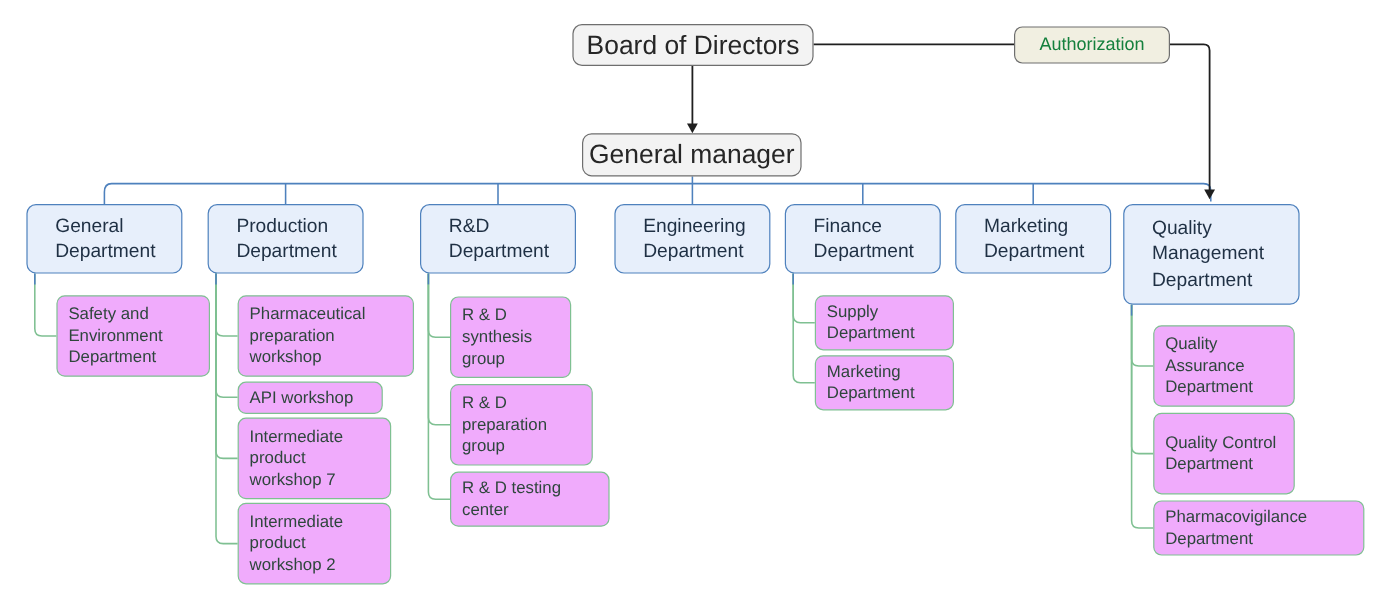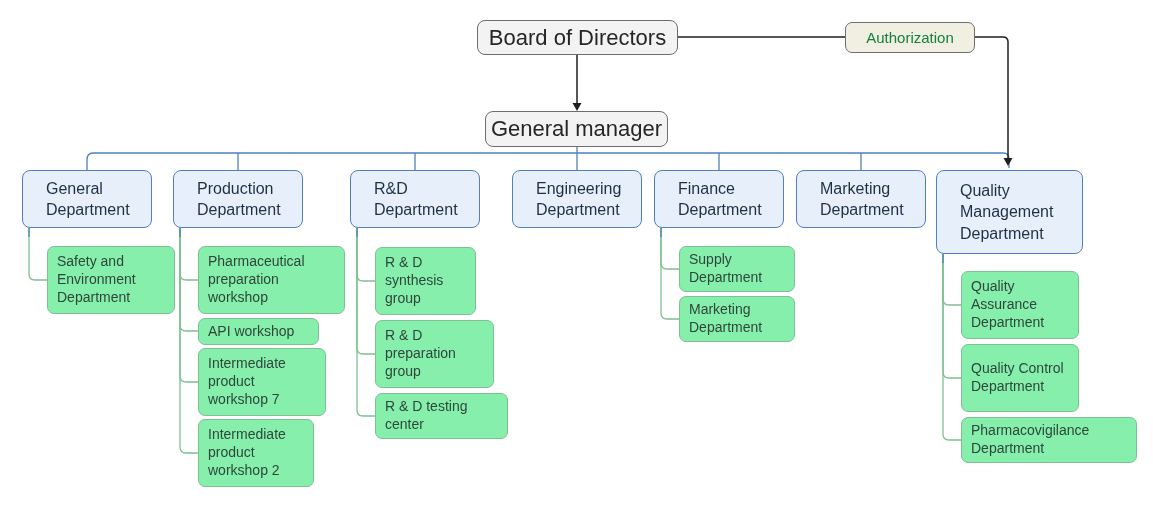--- a/index.html
+++ b/index.html
@@ -37,21 +37,21 @@
   .dept{
     background:#e7effb;
     border:1.4px solid #4e81bd;
     color:#1f3044;
     font-size:16px;
     line-height:1.32;
     padding:7px 8px 7px 23px;
     display:flex;align-items:center;
   }
   .sub{
-    background:#86efac;
+    background:#f0abfc;
     border:1.3px solid #7fc092;
     color:#2e463c;
     font-size:14px;
     line-height:1.28;
     padding:4px 9px;
     border-radius:7px;
     display:flex;align-items:center;
   }
 </style>
 </head>
@@ -117,21 +117,21 @@
   <div class="node dept" style="left:512px;top:170px;width:130px;height:58px">Engineering Department</div>
   <div class="node dept" style="left:654px;top:170px;width:130px;height:58px">Finance Department</div>
   <div class="node dept" style="left:796px;top:170px;width:130px;height:58px">Marketing Department</div>
   <div class="node dept" style="left:936px;top:170px;width:147px;height:84px">Quality Management Department</div>
 
   <div class="node sub" style="left:47px;top:246px;width:128px;height:68px">Safety and Environment Department</div>
 
   <div class="node sub" style="left:198px;top:246px;width:147px;height:68px">Pharmaceutical preparation workshop</div>
   <div class="node sub" style="left:198px;top:318px;width:121px;height:27px">API workshop</div>
   <div class="node sub" style="left:198px;top:348px;width:128px;height:68px">Intermediate product workshop 7</div>
-  <div class="node sub" style="left:198px;top:419px;width:116px;height:68px">Intermediate product workshop 2</div>
+  <div class="node sub" style="left:198px;top:419px;width:128px;height:68px">Intermediate product workshop 2</div>
 
   <div class="node sub" style="left:375px;top:247px;width:101px;height:68px">R &amp; D synthesis group</div>
   <div class="node sub" style="left:375px;top:320px;width:119px;height:68px">R &amp; D preparation group</div>
   <div class="node sub" style="left:375px;top:393px;width:133px;height:46px">R &amp; D testing center</div>
 
   <div class="node sub" style="left:679px;top:246px;width:116px;height:46px">Supply Department</div>
   <div class="node sub" style="left:679px;top:296px;width:116px;height:46px">Marketing Department</div>
 
   <div class="node sub" style="left:961px;top:271px;width:118px;height:68px">Quality Assurance Department</div>
   <div class="node sub" style="left:961px;top:344px;width:118px;height:68px">Quality Control Department</div>

